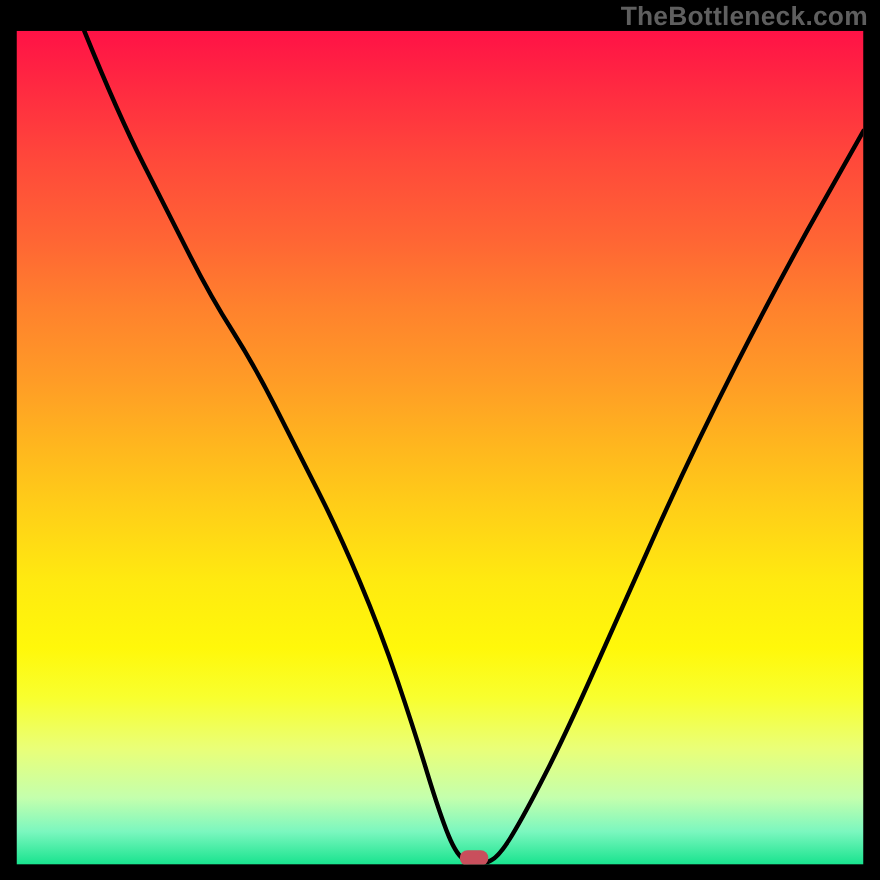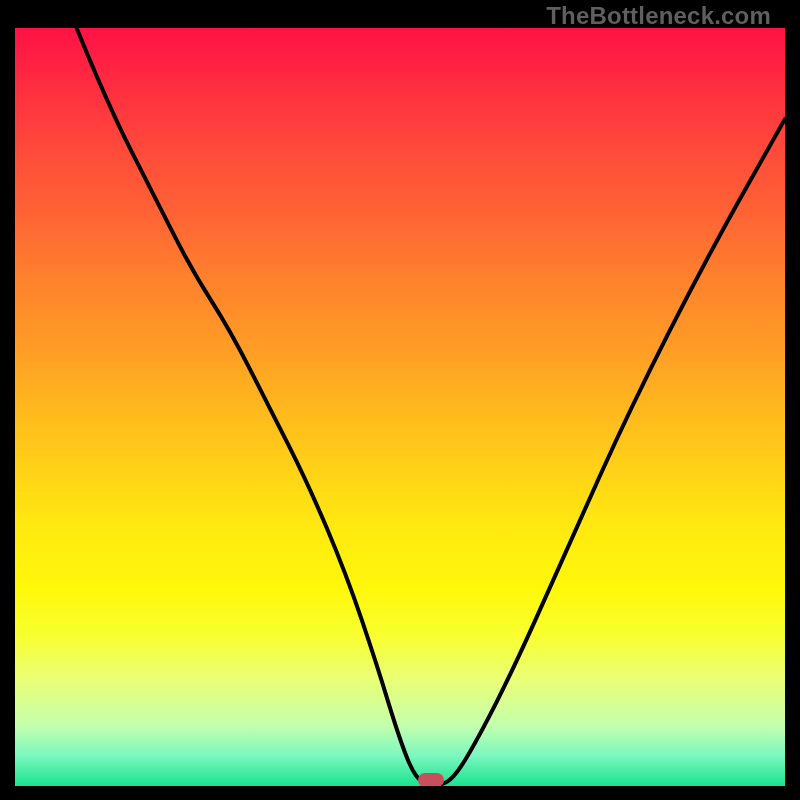--- a/index.html
+++ b/index.html
@@ -13,21 +13,21 @@
   }
   .frame {
     position: relative;
     width: 800px;
     height: 800px;
     background: #000000;
   }
   .watermark {
     position: absolute;
     top: 2px;
-    right: 29px;
+    right: 11px;
     color: #5f5f5f;
     font-size: 24px;
     font-weight: 600;
     letter-spacing: 0.2px;
     z-index: 3;
     user-select: none;
   }
   .plot-area {
     position: absolute;
     left: 15px;

